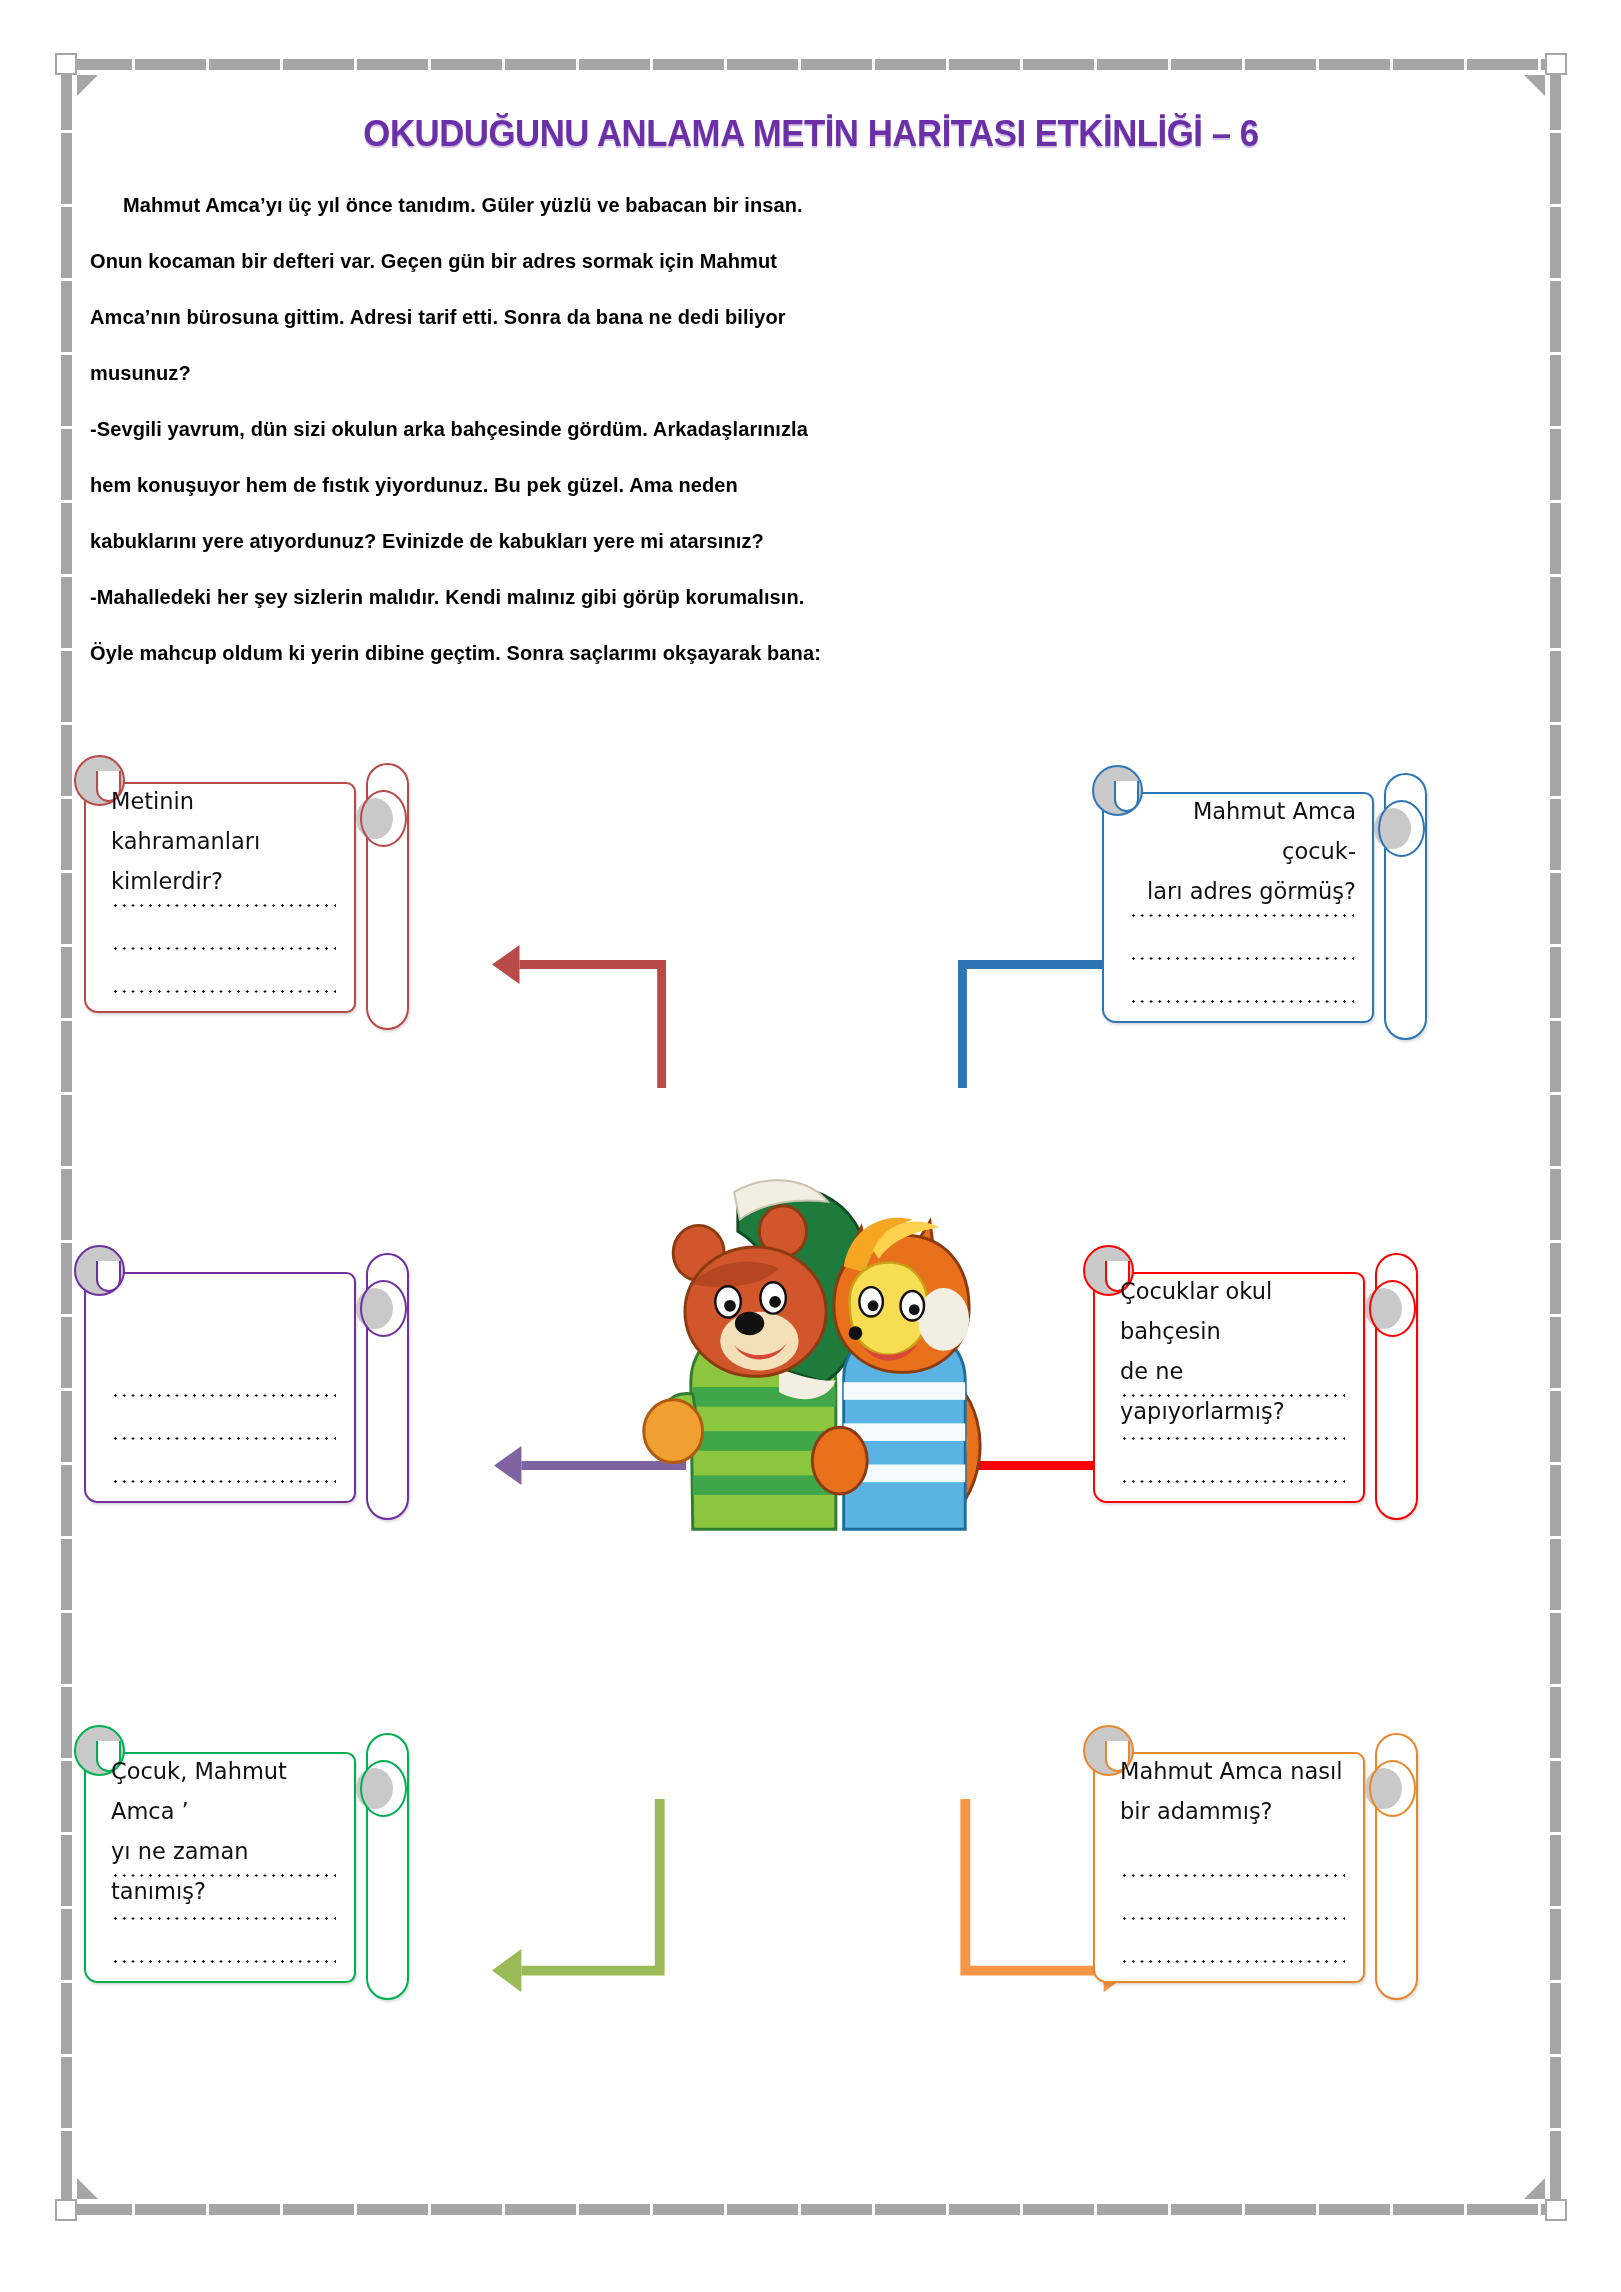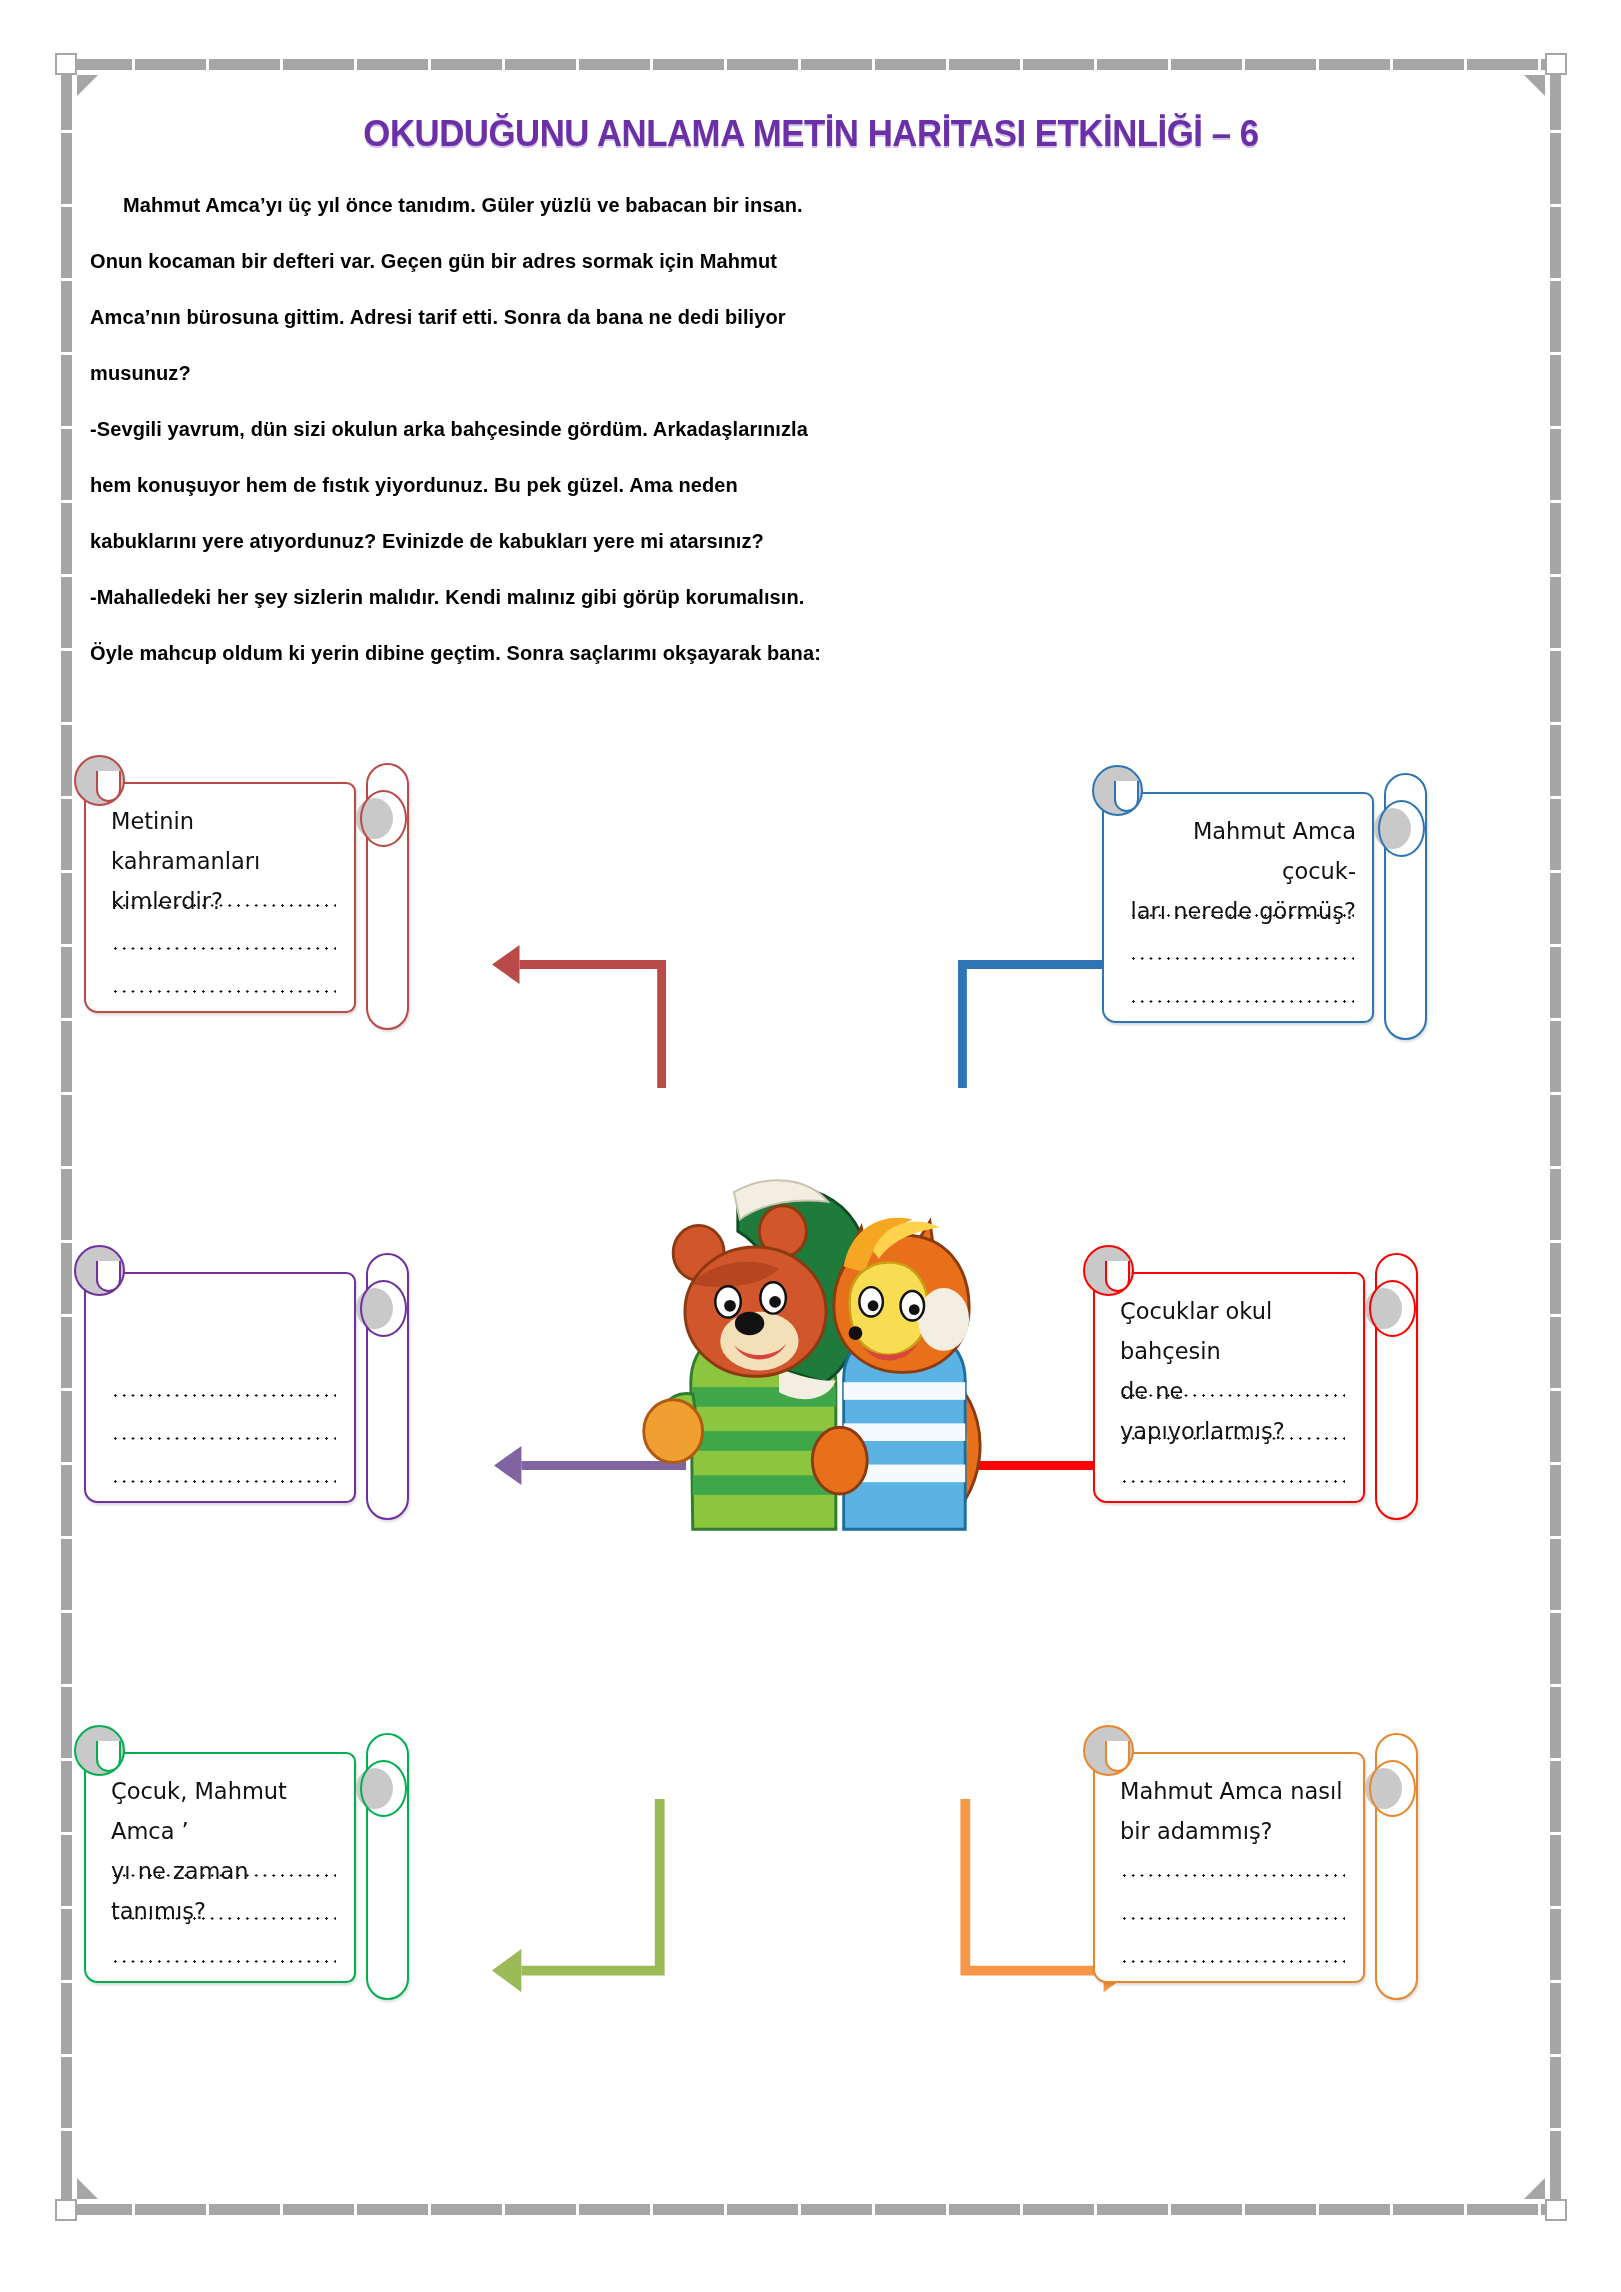--- a/index.html
+++ b/index.html
@@ -147,21 +147,20 @@
 
   .scroll-q {
     position: absolute;
     left: 37px; top: 25.5px;
     width: 227px;
     font-family: "DejaVu Sans", sans-serif;
     font-size: 22.5px;
     line-height: 40px;
     color: #111;
     z-index: 5;
-    margin-top: 20px;
   }
   .dots {
     position: absolute;
     left: 37px;
     width: 225px;
     height: 2.9px;
     background-image: radial-gradient(circle, #111 1.2px, transparent 1.3px);
     background-size: 8.8px 2.9px;
     background-repeat: repeat-x;
     z-index: 5;
@@ -331,21 +330,21 @@
 
 <div class="scroll" style="left:1092px; top:765px; width:333px; height:294px;text-align:right; --sc:#2E75B6;">
   <div class="scroll-tube"></div>
   <div class="scroll-tubecurl"></div>
   <div class="scroll-tubecurl-arc"></div>
   <div class="scroll-body"></div>
   <div class="scroll-curl"></div>
   <div class="scroll-curl-inner"></div>
   <div class="scroll-q">
     <div>Mahmut Amca çocuk-</div>
-    <div>ları nerede görmüş?</div>
+    <div>ları adres görmüş?</div>
   </div>
   <div class="dots" style="top:149px;"></div>
   <div class="dots" style="top:192px;"></div>
   <div class="dots" style="top:235px;"></div>
 </div>
 
 <div class="scroll" style="left:74px; top:1245px; width:333px; height:294px; --sc:#7030A0;">
   <div class="scroll-tube"></div>
   <div class="scroll-tubecurl"></div>
   <div class="scroll-tubecurl-arc"></div>

